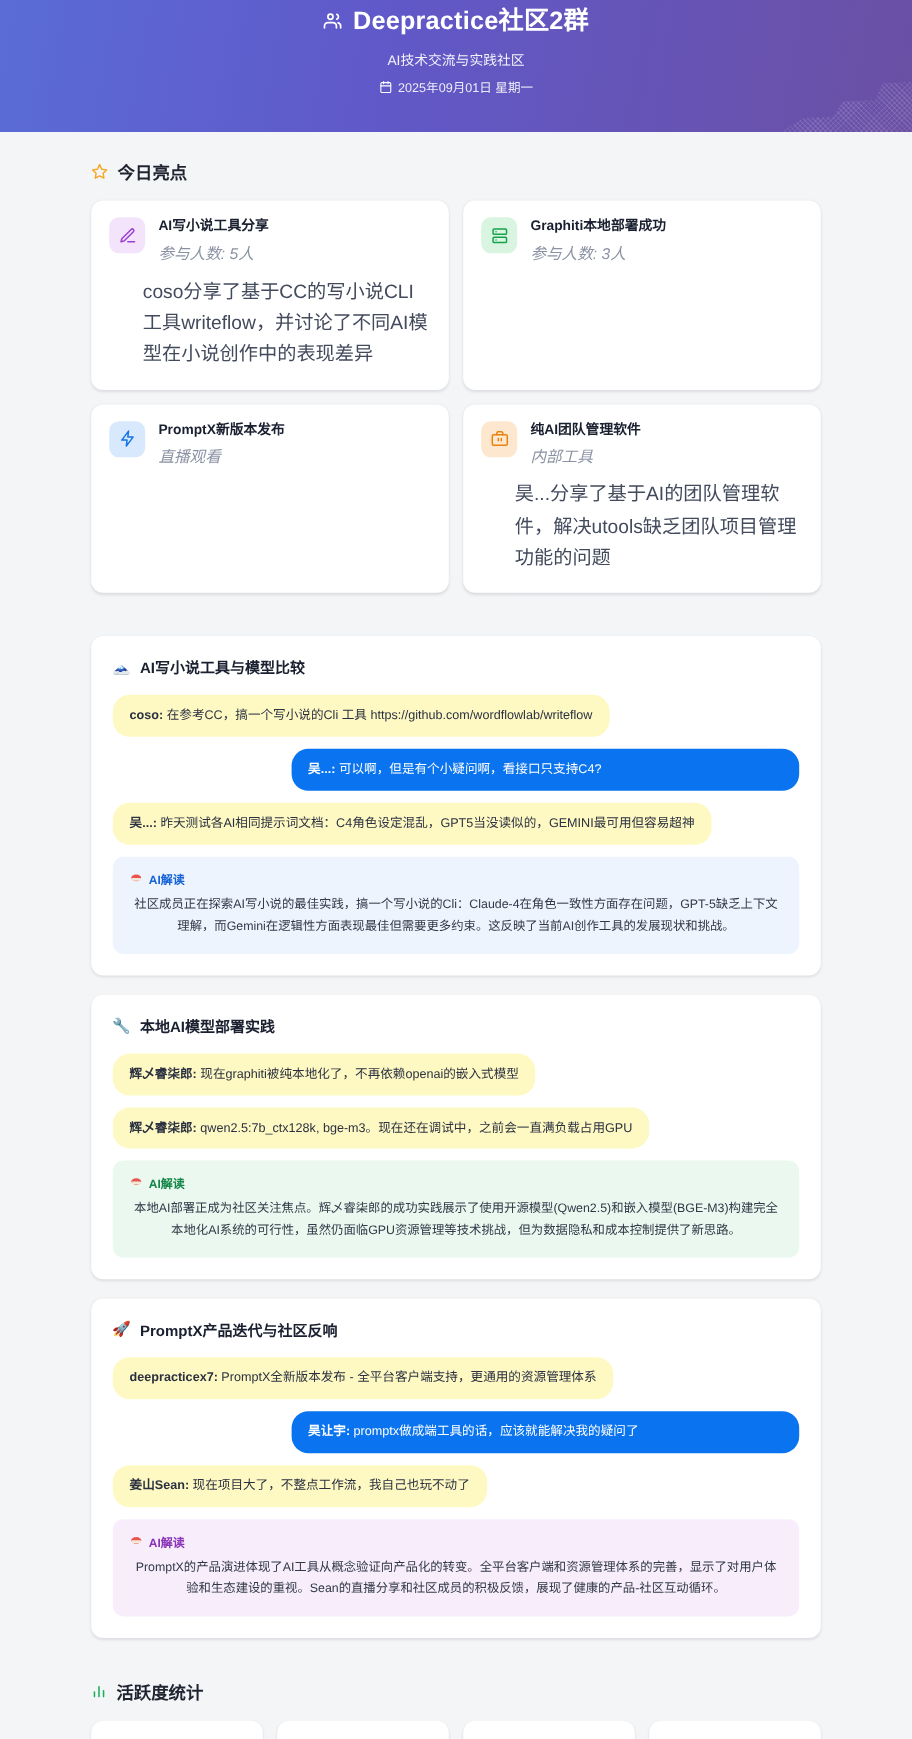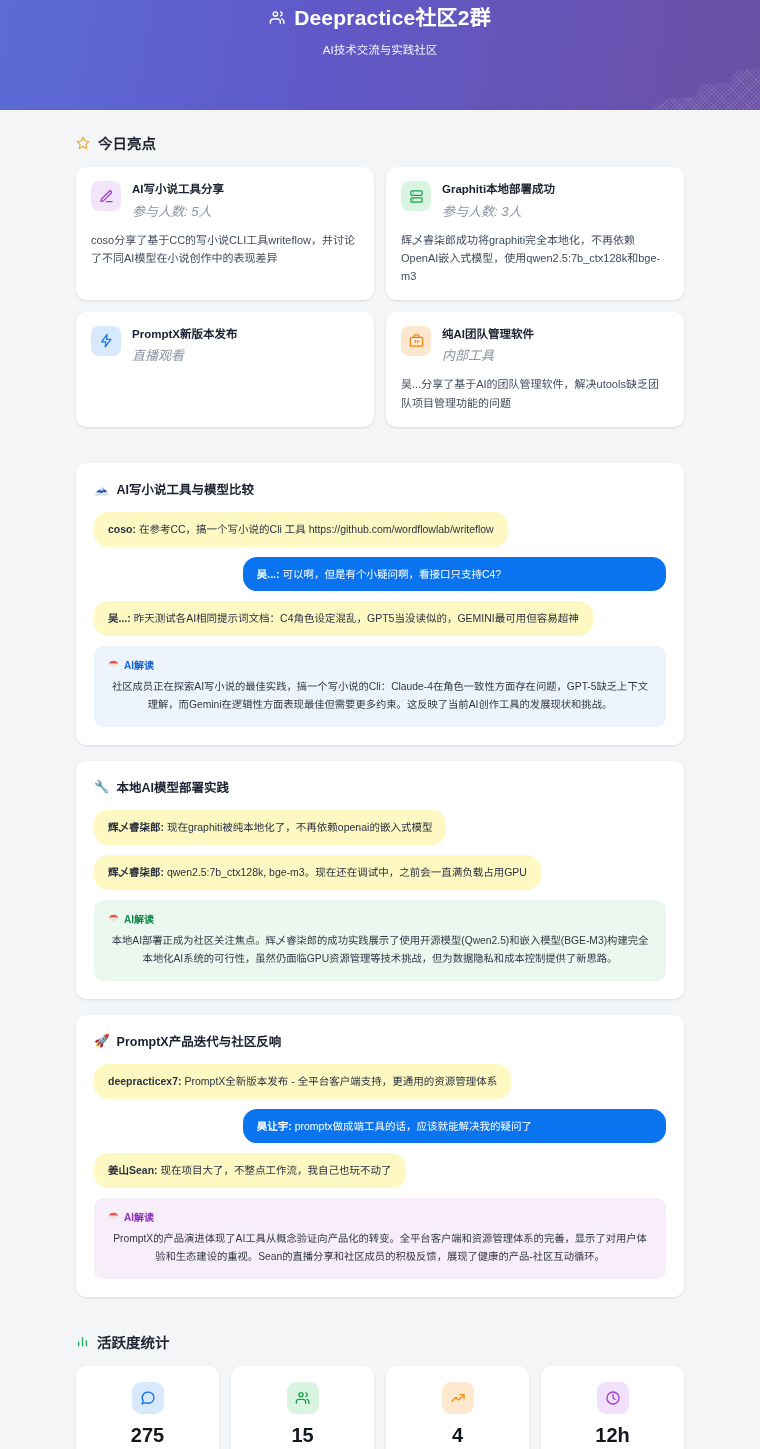--- a/index.html
+++ b/index.html
@@ -57,21 +57,21 @@
     box-shadow: 0 1px 3px rgba(16,24,40,.07), 0 1px 2px rgba(16,24,40,.04);
   }
   .hl-head { display: flex; align-items: flex-start; gap: 11px; }
   .hl-icon {
     width: 30px; height: 30px; border-radius: 8px; flex: 0 0 30px;
     display: flex; align-items: center; justify-content: center;
   }
   .hl-meta { padding-top: 1px; }
   .hl-title { font-size: 11.5px; font-weight: 700; color: #1b2030; line-height: 1.35; }
   .hl-sub { font-size: 13px; color: #8b92a3; margin-top: 3px; font-style: italic; }
-  .hl-desc { font-size: 11px; color: #424a5c; line-height: 1.65; margin-top: 11px; }
+  .hl-desc { font-size: 16px; color: #424a5c; line-height: 1.65; margin-top: 11px; margin-left: 28px; }
 
   
   .topic-card {
     background: #fff; border-radius: 10px; padding: 16px 18px 18px 18px;
     box-shadow: 0 1px 3px rgba(16,24,40,.07), 0 1px 2px rgba(16,24,40,.04);
     margin-bottom: 16px;
   }
   .topic-title {
     display: flex; align-items: center; gap: 7px;
     font-size: 12.5px; font-weight: 700; color: #1b2030; margin-bottom: 14px;
@@ -124,20 +124,29 @@
         <svg width="17" height="17" viewBox="0 0 24 24" fill="none" stroke="#fff" stroke-width="2" stroke-linecap="round" stroke-linejoin="round">
           <path d="M16 20v-2a4 4 0 0 0-4-4H6a4 4 0 0 0-4 4v2"></path>
           <circle cx="9" cy="7" r="3"></circle>
           <path d="M21 20v-2a4 4 0 0 0-3-3.87"></path>
           <path d="M16.5 4.2a3 3 0 0 1 0 5.6"></path>
         </svg>
       </span>
       <span>Deepractice社区2群</span>
     </h1>
     <div class="subtitle">AI技术交流与实践社区</div>
+    <div class="date">
+      <span class="ic">
+        <svg width="11" height="11" viewBox="0 0 24 24" fill="none" stroke="#fff" stroke-width="2" stroke-linecap="round" stroke-linejoin="round">
+          <rect x="3" y="4" width="18" height="18" rx="2"></rect>
+          <path d="M16 2v4M8 2v4M3 10h18"></path>
+        </svg>
+      </span>
+      <span>2025年09月01日 星期一</span>
+    </div>
   </div>
 
   <div class="content">
 
     <div class="section">
       <div class="section-title">
         <span class="emoji ic">
           <svg width="14" height="14" viewBox="0 0 24 24" fill="none" stroke="#f5a623" stroke-width="2" stroke-linejoin="round">
               <polygon points="12 2 15.1 8.6 22 9.6 17 14.5 18.2 21.4 12 18.1 5.8 21.4 7 14.5 2 9.6 8.9 8.6 12 2"></polygon>
             </svg>
@@ -170,21 +179,20 @@
                 <rect x="3" y="3" width="18" height="7" rx="1.5"></rect>
                 <rect x="3" y="14" width="18" height="7" rx="1.5"></rect>
                 <path d="M7 6.5h.01M7 17.5h.01"></path>
               </svg>
             </div>
             <div class="hl-meta">
               <div class="hl-title">Graphiti本地部署成功</div>
               <div class="hl-sub">参与人数: 3人</div>
             </div>
           </div>
-          <div class="hl-desc">辉乄睿柒郎成功将graphiti完全本地化，不再依赖OpenAI嵌入式模型，使用qwen2.5:7b_ctx128k和bge-m3</div>
         </div>
 
         <div class="hl-card">
           <div class="hl-head">
             <div class="hl-icon" style="background:#d9e9fd">
               <svg width="15" height="15" viewBox="0 0 24 24" fill="none" stroke="#1473e6" stroke-width="2" stroke-linecap="round" stroke-linejoin="round">
                 <polygon points="13 2 4 14 11 14 10 22 19 10 12 10 13 2"></polygon>
               </svg>
             </div>
             <div class="hl-meta">

